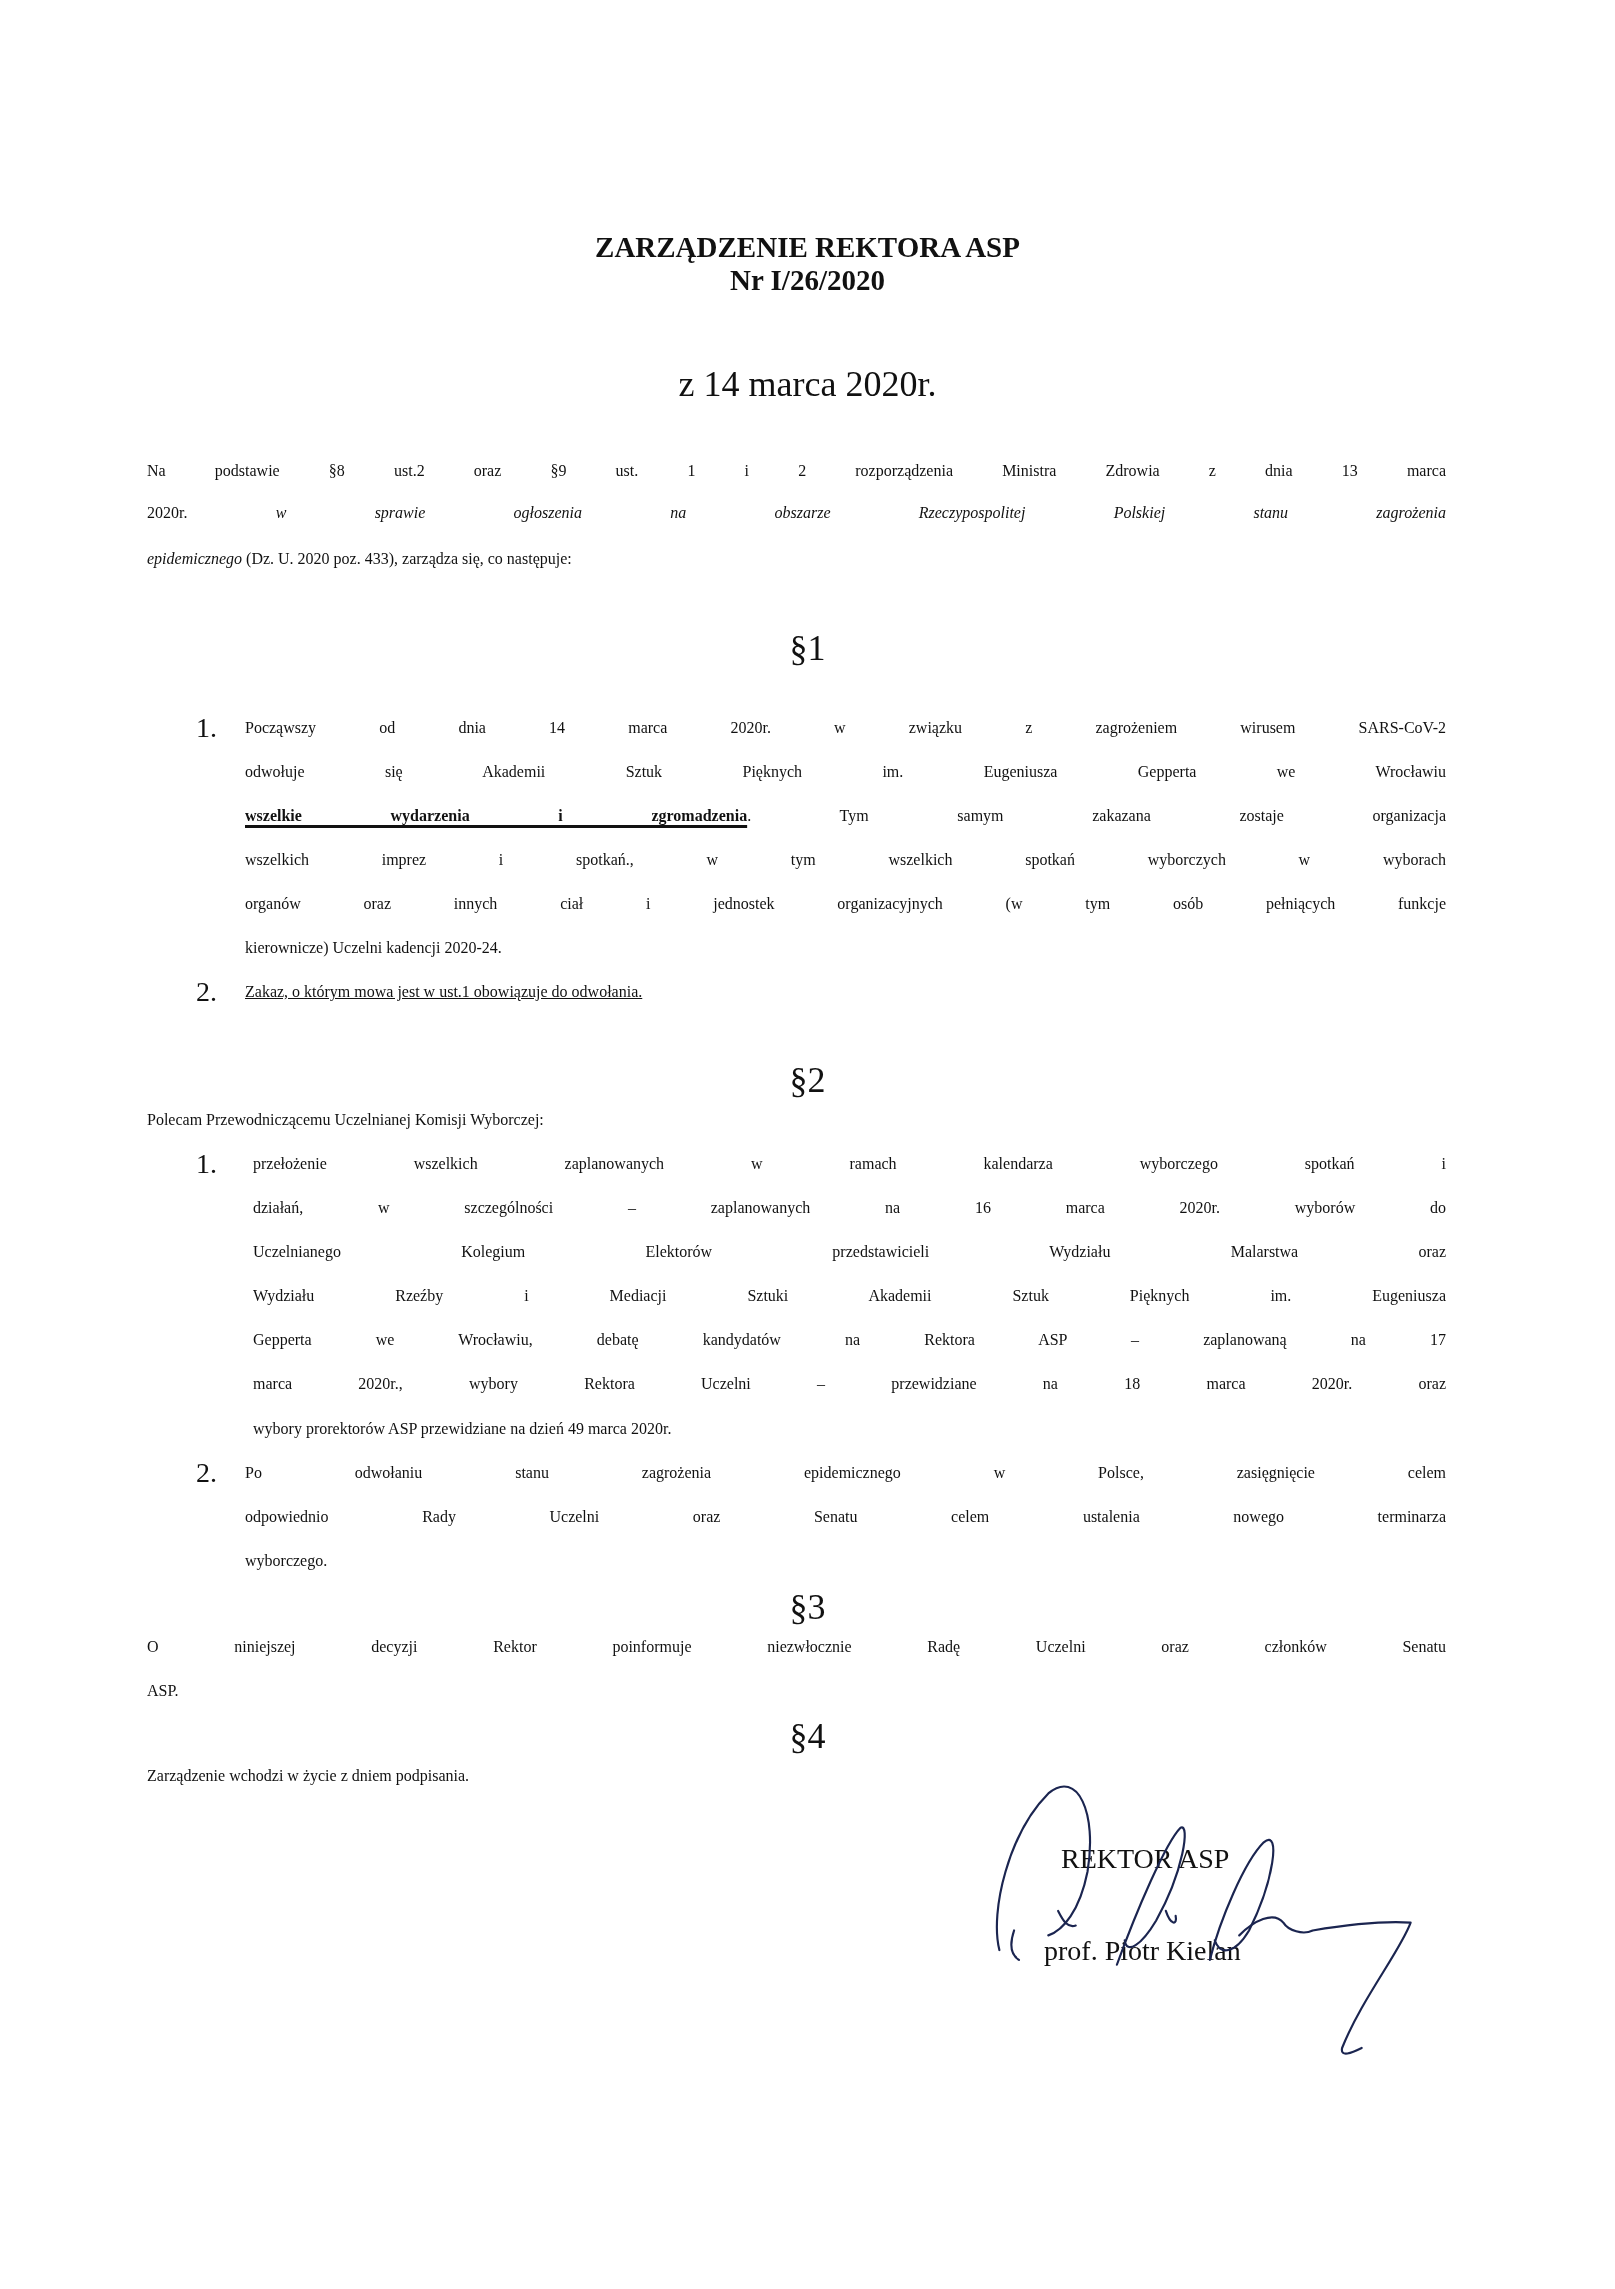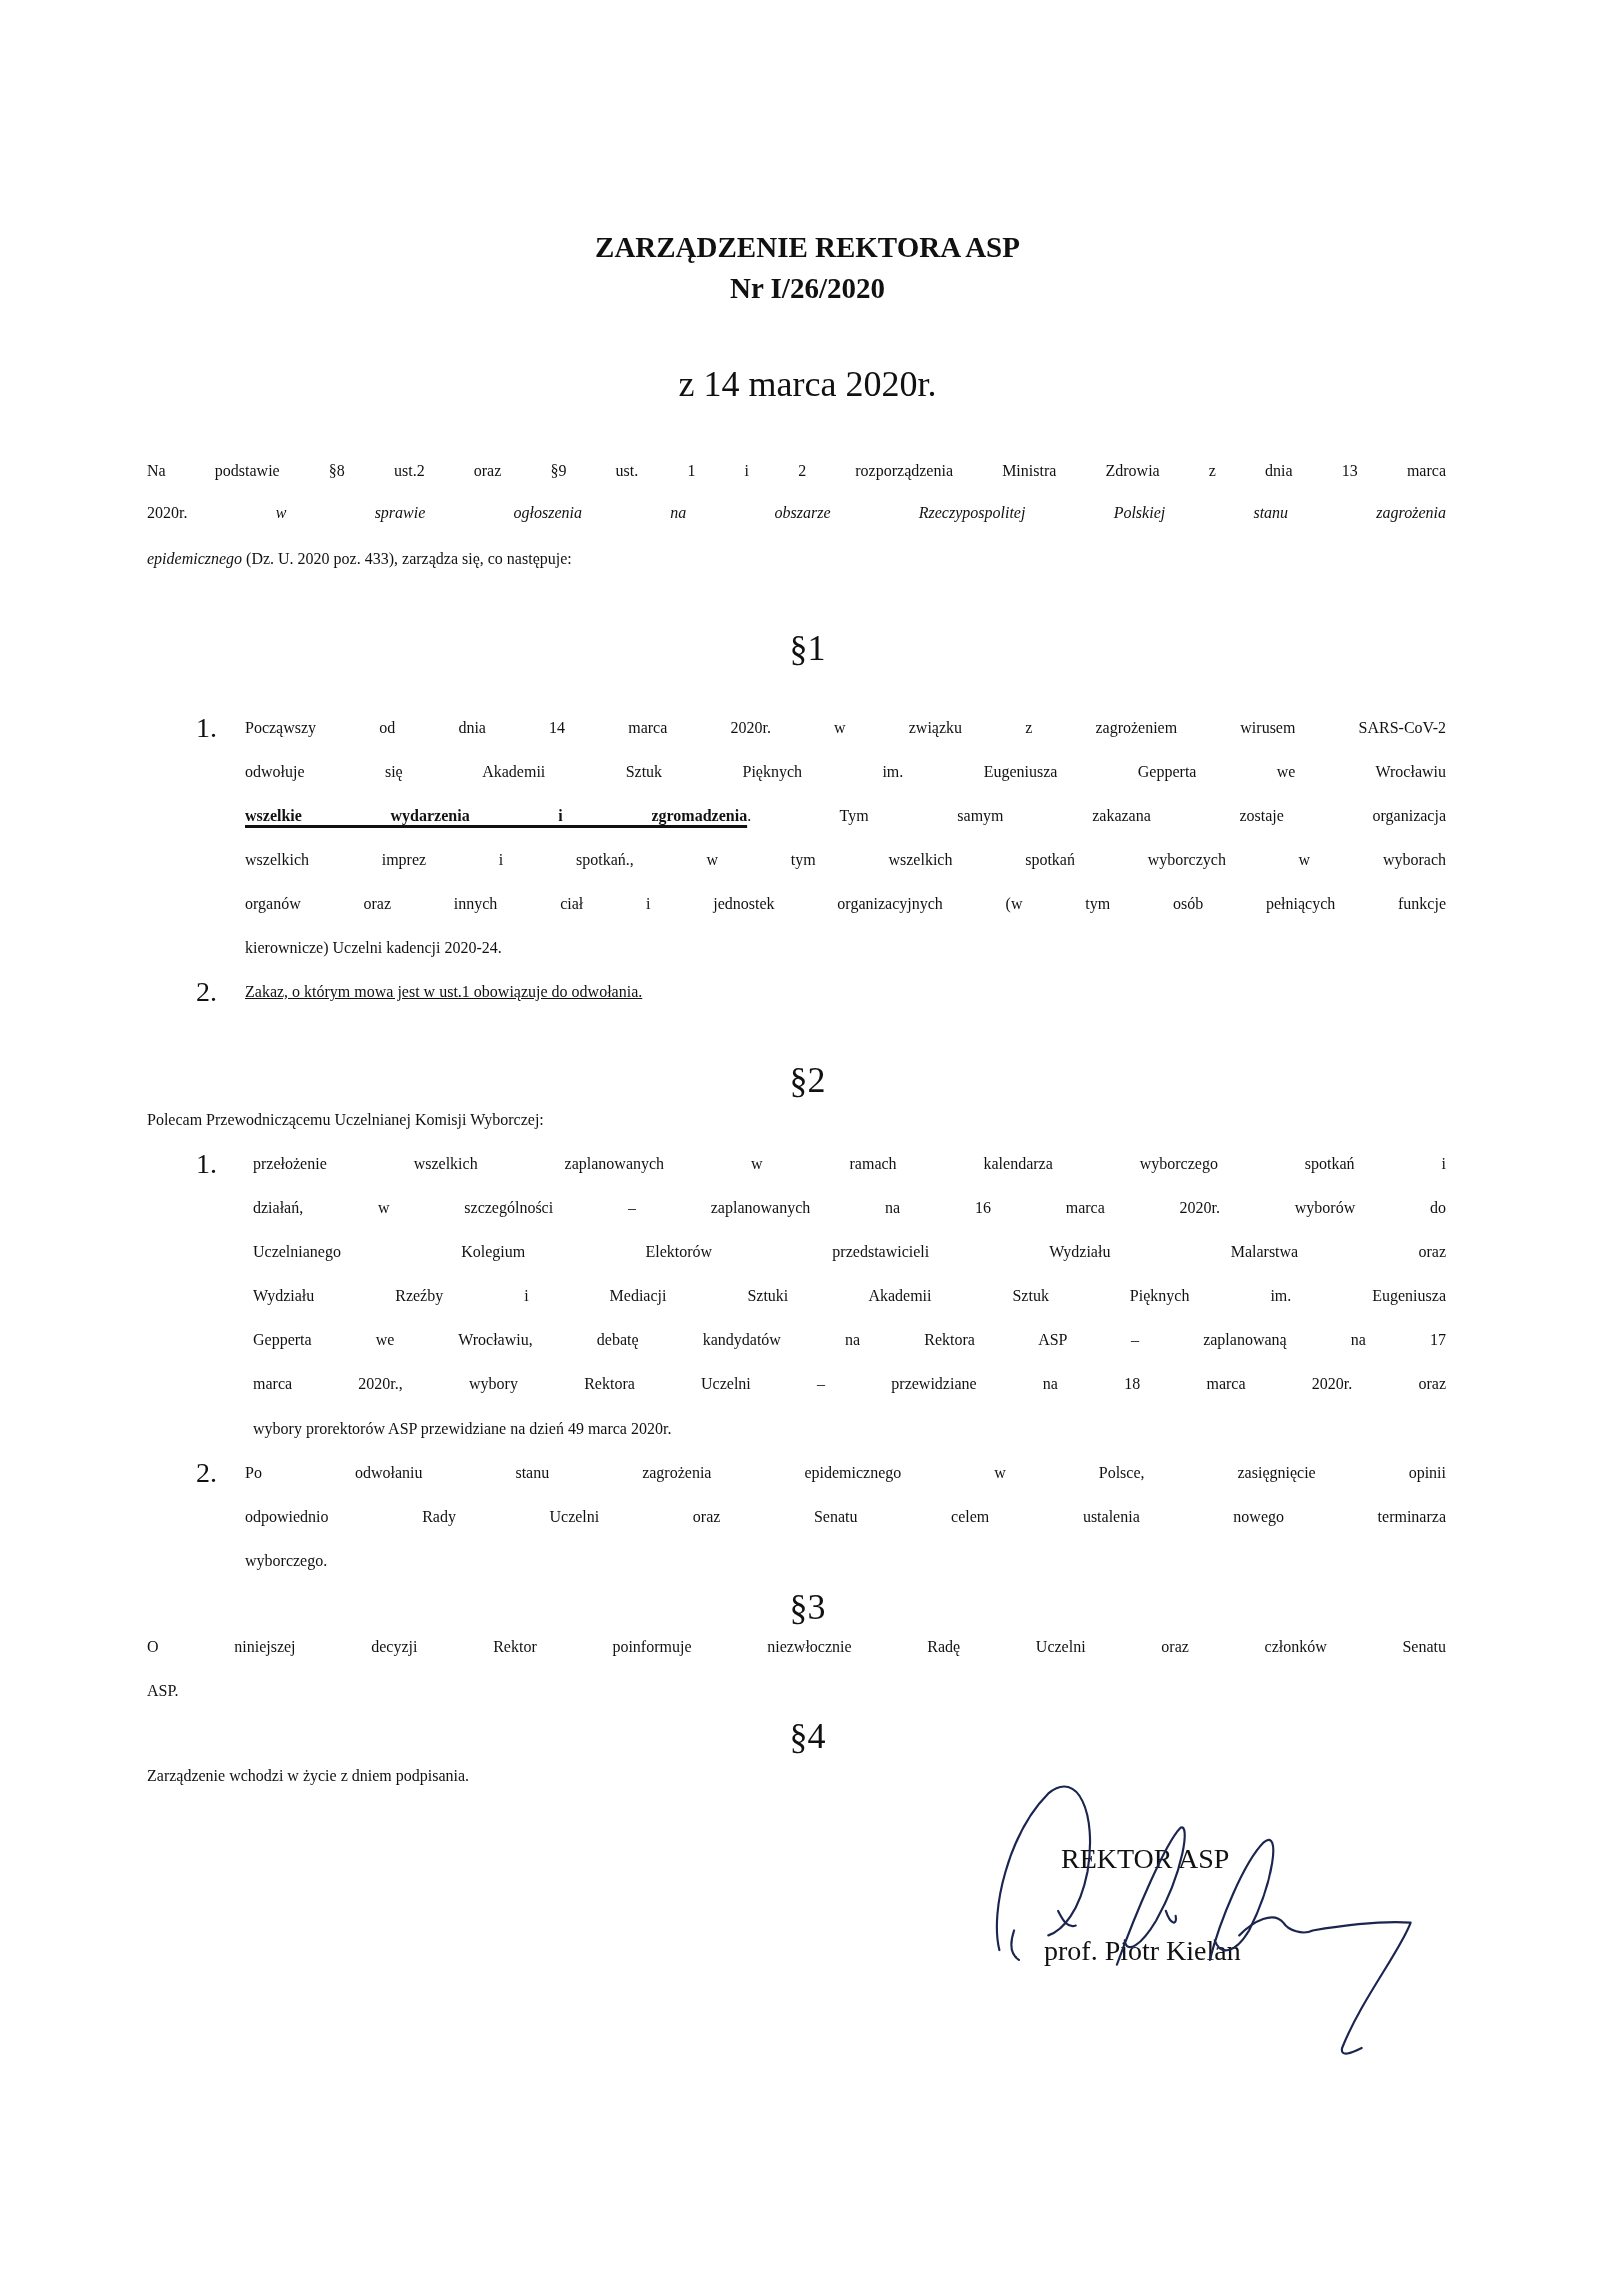--- a/index.html
+++ b/index.html
@@ -15,21 +15,21 @@
   .u { font-weight: bold; text-decoration: underline; text-decoration-thickness: 2.9px; text-underline-offset: 3.9px; }
   .sig-text { font-size: 28px; }
   svg.sig { position: absolute; left: 970px; top: 1754px; width: 470px; height: 304px; }
 </style>
 </head>
 <body>
 
 <div class="page">
 
   <div class="abs title" style="top:231px;">ZARZĄDZENIE  REKTORA ASP</div>
-  <div class="abs title" style="top:272px;">Nr I/26/2020</div>
+  <div class="abs title" style="top:264px;">Nr I/26/2020</div>
   <div class="abs center" style="top:363px;">z 14 marca 2020r.</div>
 
   <div class="abs line j" style="left:147px; width:1299px; top:449px;">Na podstawie §8 ust.2 oraz §9 ust. 1 i 2  rozporządzenia Ministra Zdrowia z dnia 13 marca</div>
   <div class="abs line j" style="left:147px; width:1299px; top:491px;"><span>2020r. </span><i>w sprawie ogłoszenia na obszarze Rzeczypospolitej Polskiej stanu zagrożenia</i></div>
   <div class="abs line" style="left:147px; top:537px;"><i>epidemicznego</i><span> (Dz. U. 2020 poz. 433), zarządza się, co następuje:</span></div>
 
   <div class="abs center" style="top:627px;">§1</div>
 
   <div class="abs num" style="left:196px; top:712px;">1.</div>
   <div class="abs line j" style="left:245px; width:1201px; top:706px;">Począwszy od dnia 14 marca 2020r. w związku z zagrożeniem wirusem SARS-CoV-2</div>
@@ -48,21 +48,21 @@
   <div class="abs num" style="left:196px; top:1148px;">1.</div>
   <div class="abs line j" style="left:253px; width:1193px; top:1142px;">przełożenie wszelkich zaplanowanych w ramach kalendarza wyborczego spotkań i</div>
   <div class="abs line j" style="left:253px; width:1193px; top:1186px;">działań, w szczególności – zaplanowanych na 16 marca 2020r. wyborów do</div>
   <div class="abs line j" style="left:253px; width:1193px; top:1230px;">Uczelnianego Kolegium Elektorów przedstawicieli Wydziału Malarstwa oraz</div>
   <div class="abs line j" style="left:253px; width:1193px; top:1274px;">Wydziału Rzeźby i Mediacji Sztuki Akademii Sztuk Pięknych im. Eugeniusza</div>
   <div class="abs line j" style="left:253px; width:1193px; top:1318px;">Gepperta we Wrocławiu, debatę kandydatów na Rektora ASP – zaplanowaną na 17</div>
   <div class="abs line j" style="left:253px; width:1193px; top:1362px;">marca 2020r., wybory Rektora Uczelni – przewidziane na 18 marca 2020r. oraz</div>
   <div class="abs line" style="left:253px; top:1407px;">wybory prorektorów ASP przewidziane na dzień 49 marca 2020r.</div>
 
   <div class="abs num" style="left:196px; top:1457px;">2.</div>
-  <div class="abs line j" style="left:245px; width:1201px; top:1451px;">Po odwołaniu stanu zagrożenia epidemicznego w Polsce, zasięgnięcie  opinii</div>
+  <div class="abs line j" style="left:245px; width:1201px; top:1451px;">Po odwołaniu stanu zagrożenia epidemicznego w Polsce, zasięgnięcie  celem</div>
   <div class="abs line j" style="left:245px; width:1201px; top:1495px;">odpowiednio Rady Uczelni oraz Senatu celem ustalenia nowego terminarza</div>
   <div class="abs line" style="left:245px; top:1539px;">wyborczego.</div>
 
   <div class="abs center" style="top:1586px;">§3</div>
   <div class="abs line j" style="left:147px; width:1299px; top:1625px;">O niniejszej decyzji Rektor poinformuje niezwłocznie Radę Uczelni oraz członków Senatu</div>
   <div class="abs line" style="left:147px; top:1669px;">ASP.</div>
 
   <div class="abs center" style="top:1715px;">§4</div>
   <div class="abs line" style="left:147px; top:1754px;">Zarządzenie wchodzi w życie z dniem podpisania.</div>
 

